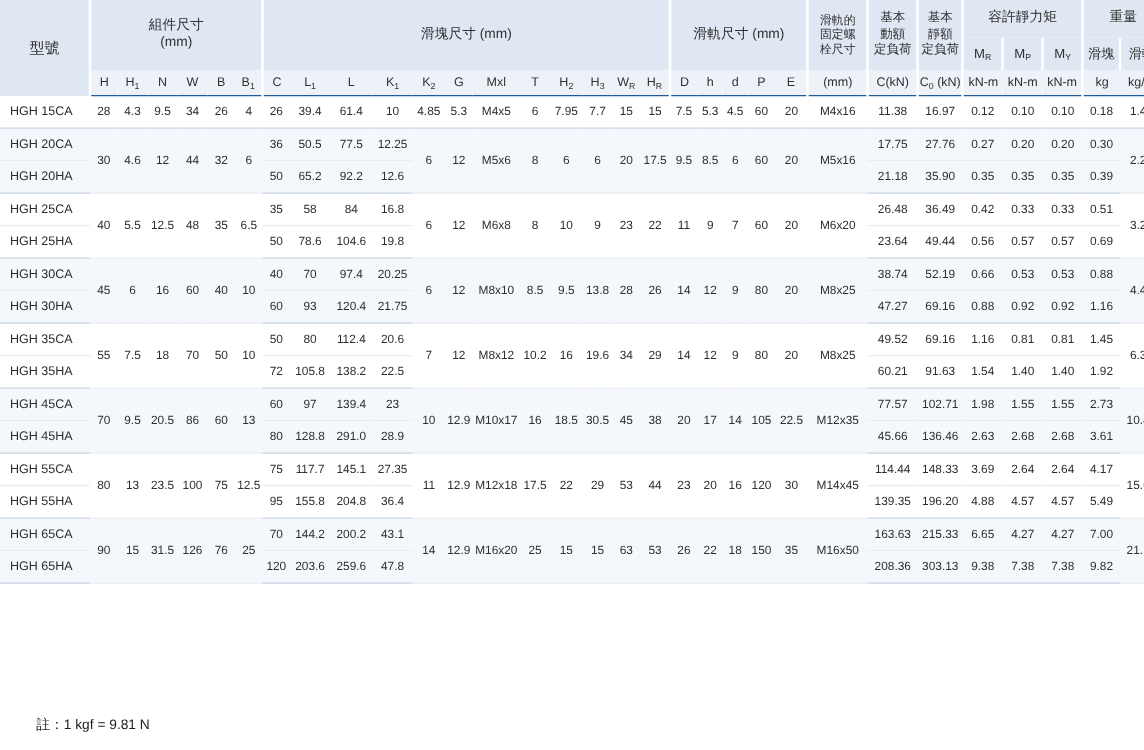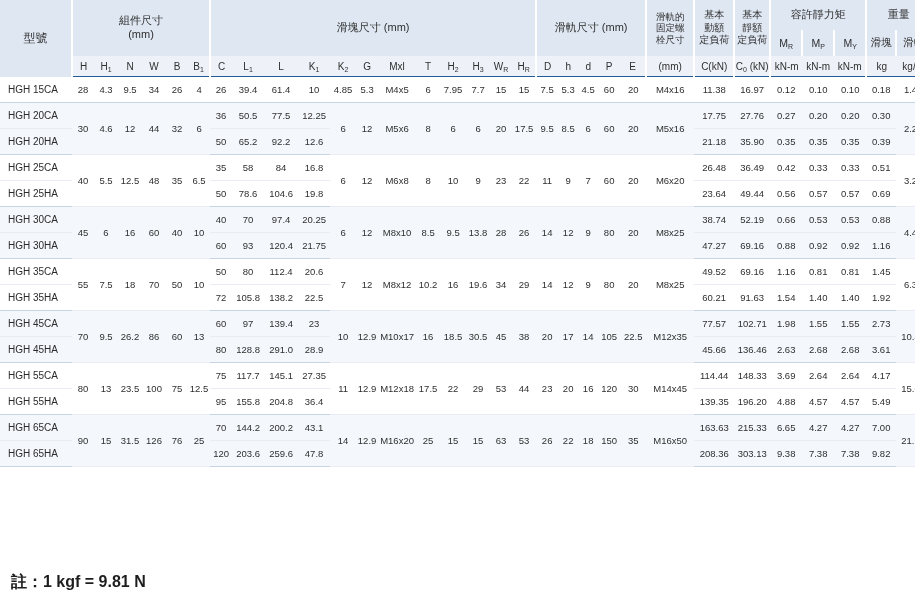--- a/index.html
+++ b/index.html
@@ -68,24 +68,23 @@
     font-size:10px;
     color:#2b2b2b;
     white-space:nowrap;
   }
   tr.dat.band td{background:#f4f7fb;}
   tr.dat.white td{background:#ffffff;}
   .grpline{border-bottom:1.5px solid #c9d4e2 !important;}
   .sub{font-size:7px;vertical-align:baseline;position:relative;top:2px;}
   .note{
     position:absolute;
-    left:11px;top:572px;
-    font-size:16px;
+    left:29px;top:572px;
+    font-size:11px;
     color:#1d1d1d;
-    font-weight:bold;
   }
   .mcol{width:72px;}
   .nc{border-right:none;}
 </style>
 </head>
 <body>
 
 <div id="spec">
   <table class="spec">
     <colgroup>
@@ -399,21 +398,21 @@
           <td class=" grpline">91.63</td>
           <td class=" grpline">1.54</td>
           <td class=" grpline">1.40</td>
           <td class=" grpline">1.40</td>
           <td class=" grpline">1.92</td>
         </tr>
         <tr class="dat band">
           <td class="model">HGH 45CA</td>
           <td rowspan="2" class="">70</td>
           <td rowspan="2" class="">9.5</td>
-          <td rowspan="2" class="">26.2</td>
+          <td rowspan="2" class="">20.5</td>
           <td rowspan="2" class="">86</td>
           <td rowspan="2" class="">60</td>
           <td rowspan="2" class="">13</td>
           <td class="">60</td>
           <td class="">97</td>
           <td class="">139.4</td>
           <td class="">23</td>
           <td rowspan="2" class="">10</td>
           <td rowspan="2" class="">12.9</td>
           <td rowspan="2" class="">M10x17</td>

